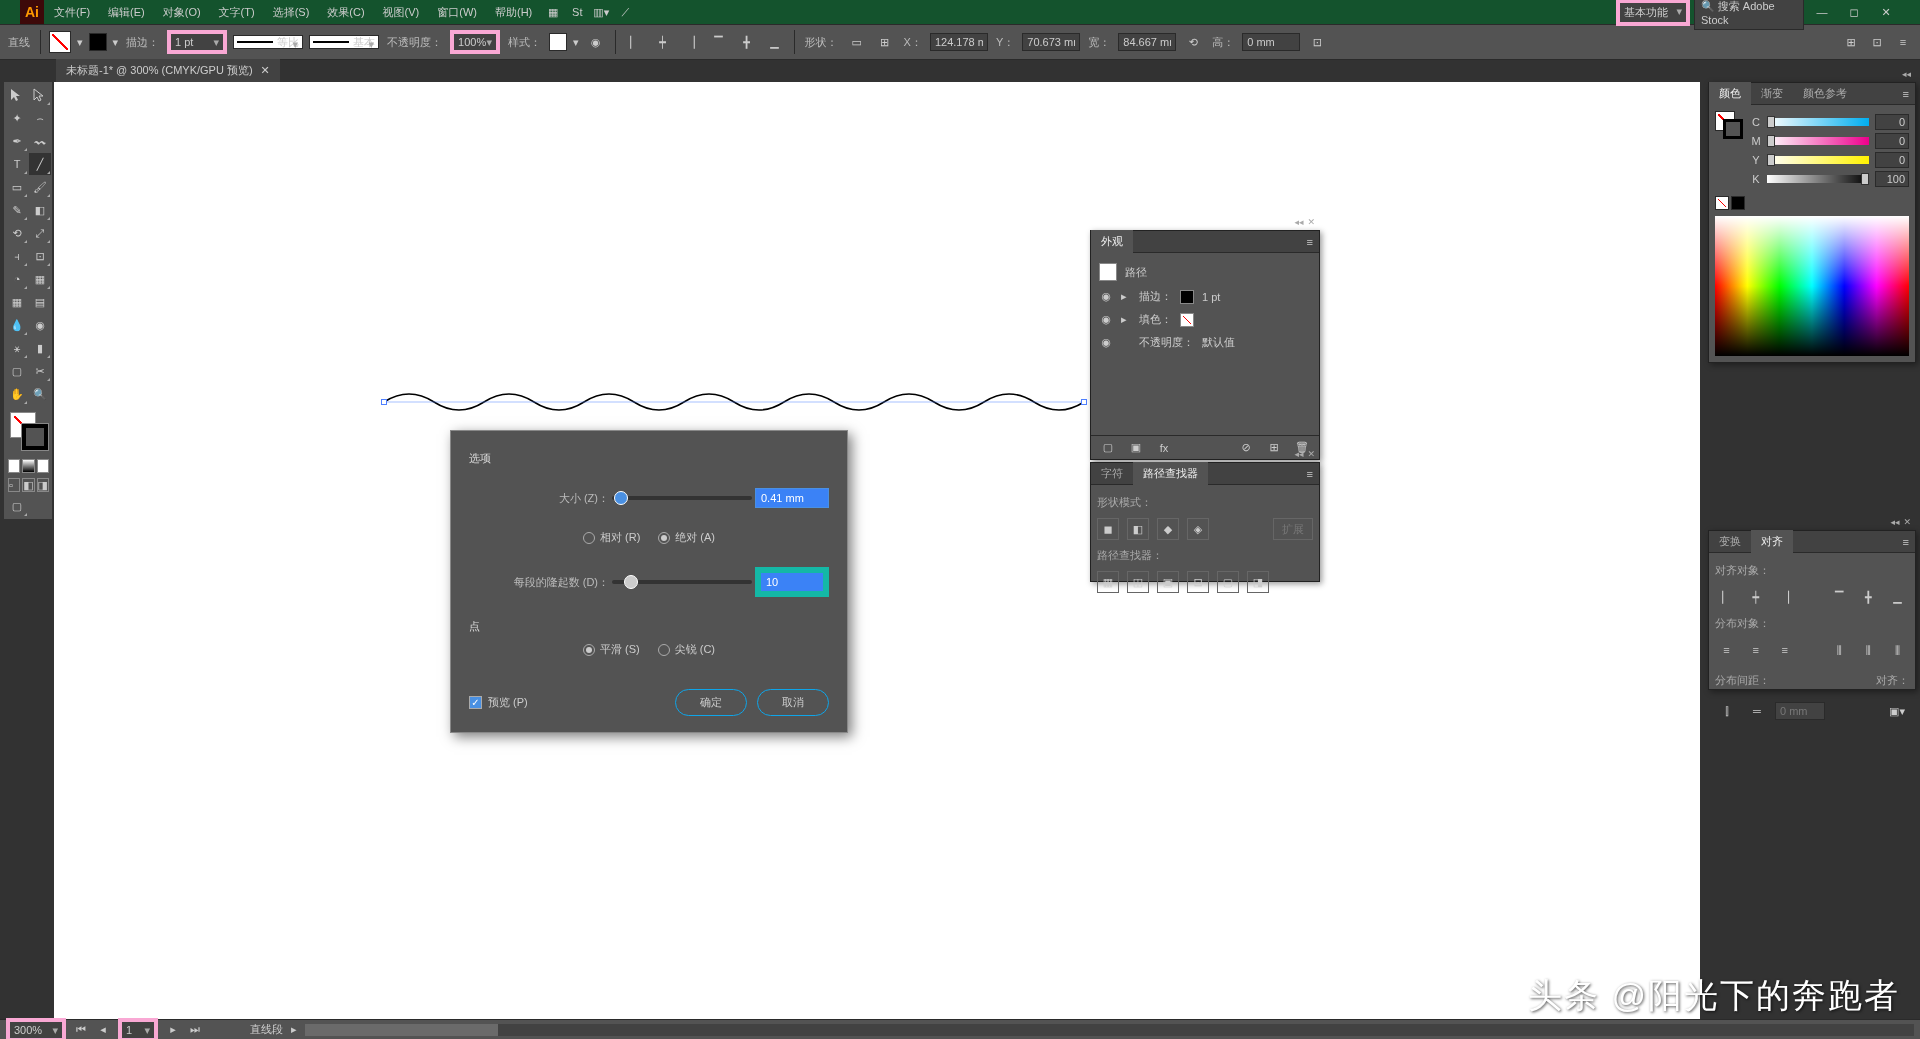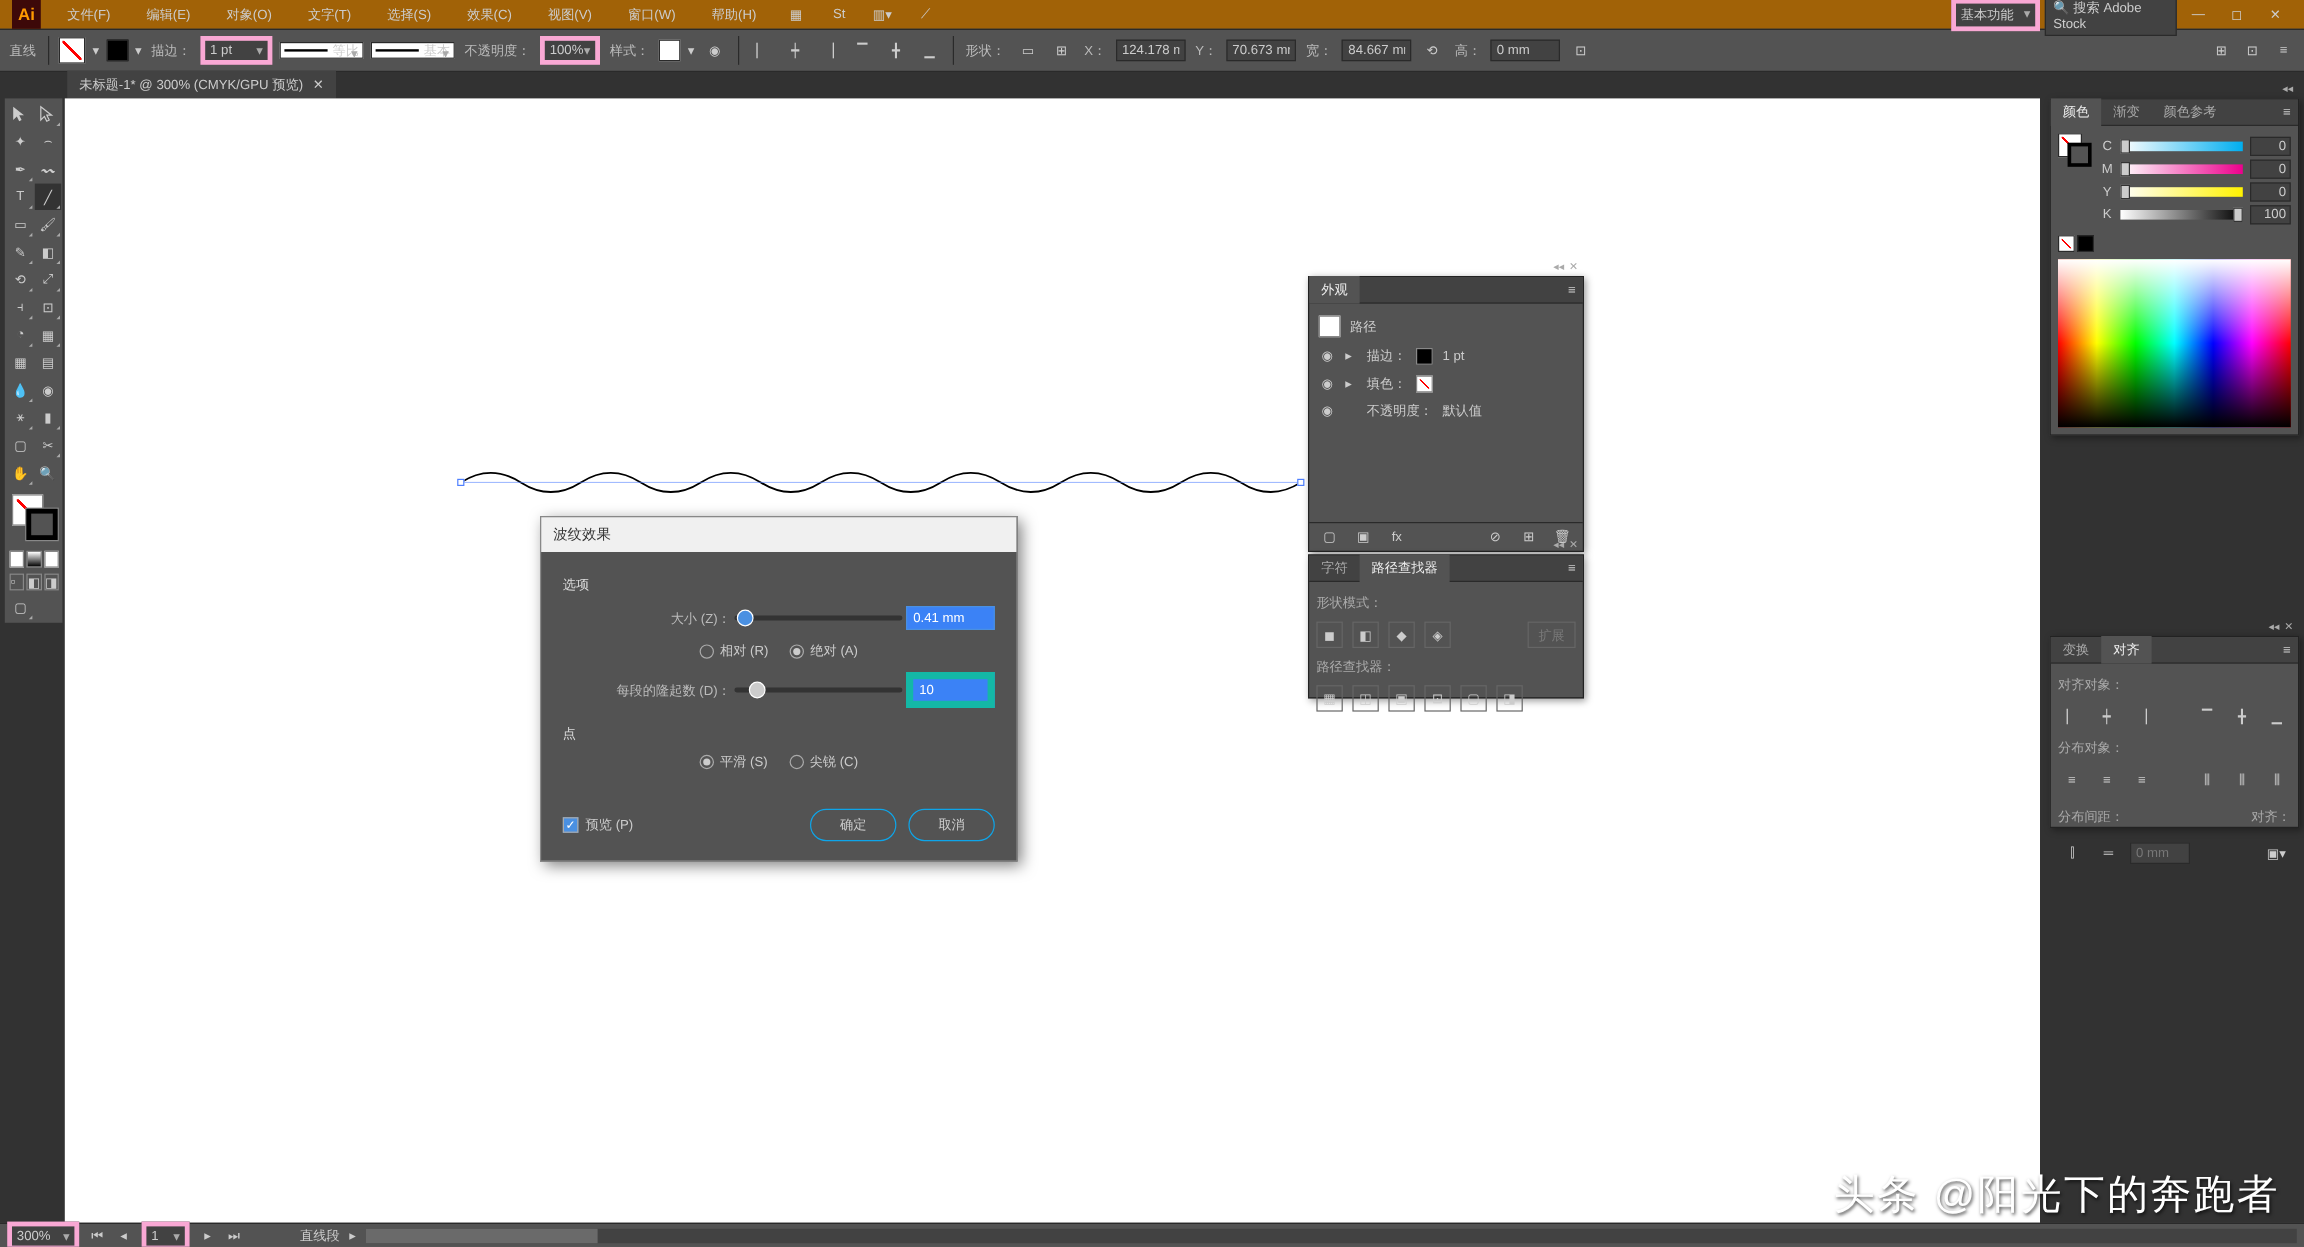--- a/index.html
+++ b/index.html
@@ -1,17 +1,17 @@
 <!DOCTYPE html>
 <html><head>
 <meta charset="utf-8">
 <style>
 *{margin:0;padding:0;box-sizing:border-box;font-family:"Microsoft YaHei",sans-serif;font-size:11px;color:#ccc;user-select:none}
 body{background:#323232;width:1920px;height:1039px;overflow:hidden;position:relative}
-.menubar{height:24px;background:#a16207;display:flex;align-items:center;padding:0 10px;gap:14px}
+.menubar{height:24px;background:#14532d;display:flex;align-items:center;padding:0 20px;gap:2px}
 .ai-logo{width:24px;height:24px;background:#3d0909;color:#ff9a00;font-weight:bold;display:flex;align-items:center;justify-content:center;font-size:14px}
 .menu-item{padding:3px 8px;cursor:pointer}
 .menubar-right{margin-left:auto;display:flex;align-items:center;gap:4px}
 .workspace-dd{background:#424242;padding:3px 14px 3px 8px;border:1px solid #2a2a2a}
 .search-box{background:#424242;padding:3px 6px;width:110px;border:1px solid #2a2a2a;color:#888}
 .win-ctrl{width:28px;height:20px;display:flex;align-items:center;justify-content:center;cursor:pointer}
 .optbar{height:36px;background:#535353;border-top:1px solid #2a2a2a;border-bottom:1px solid #2a2a2a;display:flex;align-items:center;padding:0 6px;gap:6px}
 .optbar .sep{width:1px;height:24px;background:#2a2a2a;margin:0 2px}
 .swatch{width:22px;height:22px;border:1px solid #2a2a2a;background:#fff;position:relative}
 .swatch.none::after{content:"";position:absolute;inset:2px;background:linear-gradient(to top right,transparent 45%,red 45%,red 55%,transparent 55%)}
@@ -74,21 +74,21 @@
 .pf-label{color:#aaa;padding:4px 0}
 .pf-row{display:flex;gap:8px;padding:4px 0}
 .pf-btn{width:22px;height:22px;border:1px solid #666;display:flex;align-items:center;justify-content:center;cursor:pointer}
 .align-panel{right:4px;top:530px;width:208px;height:160px}
 .align-row{display:flex;gap:6px;padding:4px 0;align-items:center}
 .align-btn{width:24px;height:22px;display:flex;align-items:center;justify-content:center;cursor:pointer}
 .dialog{position:absolute;left:450px;top:430px;width:398px;background:#535353;border:1px solid #888;box-shadow:4px 4px 12px rgba(0,0,0,.5)}
 .dlg-title{background:#f0f0f0;color:#333;padding:6px 10px;font-size:12px}
 .dlg-body{padding:14px 18px}
 .dlg-section{color:#ddd;margin:6px 0}
-.dlg-row{display:flex;align-items:center;gap:3px;margin:10px 0;justify-content:flex-end}
+.dlg-row{display:flex;align-items:center;gap:3px;margin:22px 0;justify-content:flex-end}
 .dlg-row .dlbl{color:#bbb}
 .dlg-slider{flex:1;max-width:140px;height:4px;background:#333;position:relative;border-radius:2px}
 .dlg-slider .dthumb{position:absolute;top:-5px;width:14px;height:14px;border-radius:50%;background:#4a90e2;border:1px solid #fff}
 .dlg-input{width:74px;background:#3b82f6;border:1px solid #4a90e2;padding:3px 5px;color:#fff}
 .dlg-input.plain{border:6px solid #14b8a6}
 .radio-row{display:flex;gap:18px;justify-content:center;margin:8px 0}
 .radio{display:flex;align-items:center;gap:5px;cursor:pointer}
 .radio .r{width:12px;height:12px;border-radius:50%;border:1px solid #aaa;display:flex;align-items:center;justify-content:center}
 .radio.checked .r::after{content:"";width:6px;height:6px;border-radius:50%;background:#ccc}
 .dlg-footer{display:flex;align-items:center;padding:10px 18px 16px;gap:10px}
@@ -418,21 +418,20 @@
       <div class="align-btn">⫿</div>
       <div class="align-btn">═</div>
       <input class="num-input" style="width: 50px; color: rgb(119, 119, 119);" value="0 mm">
       <div style="flex:1"></div>
       <div class="align-btn">▣▾</div>
     </div>
   </div>
 </div>
 
 <div class="dialog">
-  <div class="dlg-title">波纹效果</div>
   <div class="dlg-body">
     <div class="dlg-section">选项</div>
     <div class="dlg-row">
       <span class="dlbl">大小 (Z)：</span>
       <div class="dlg-slider">
           <div class="dthumb" style="left:2px"></div>
         </div>
       <input class="dlg-input" value="0.41 mm" style="">
     </div>
     <div class="radio-row">

